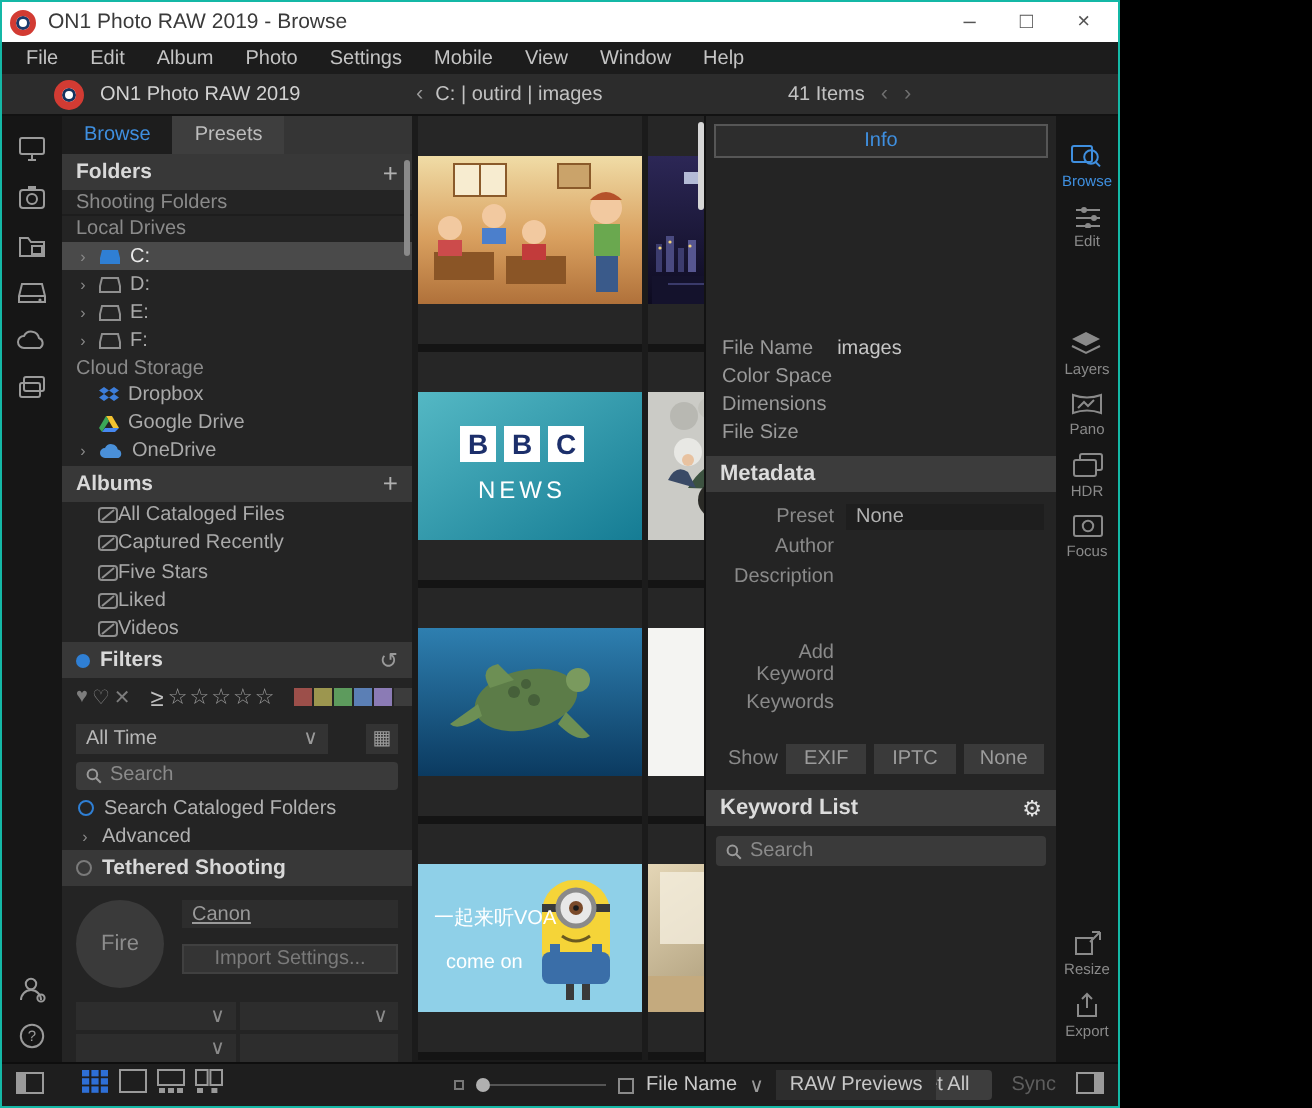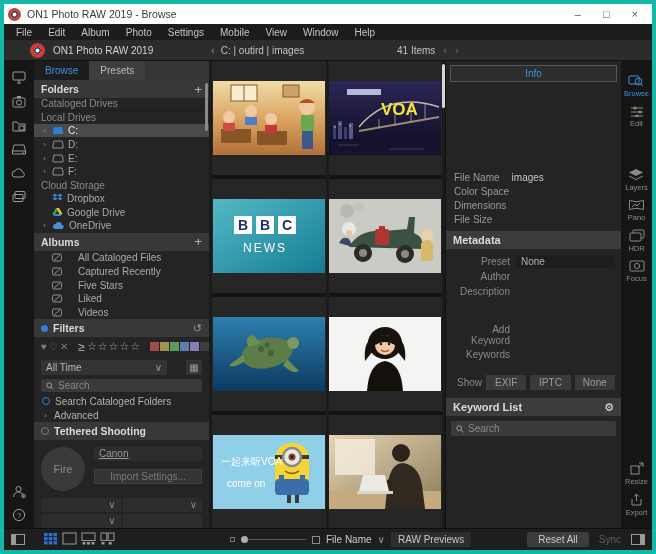--- a/index.html
+++ b/index.html
@@ -1,17 +1,17 @@
 <!DOCTYPE html>
 <html><head>
 <meta charset="utf-8">
 <style>
   * { margin:0; padding:0; box-sizing:border-box; }
   body { background:#000; font-family:"Liberation Sans", sans-serif; }
-  .screen { width:656px; height:554px; border:4px solid #14b8a6; display:flex; flex-direction:column; background:#7dd3fc; overflow:hidden; }
+  .screen { width:560px; height:554px; border:1px solid #14b8a6; display:flex; flex-direction:column; background:#7dd3fc; overflow:hidden; }
 
   
   .titlebar { height:20px; background:#ffffff; display:flex; align-items:center; padding:0 4px; gap:6px; flex:none; }
   .on1-logo { width:13px; height:13px; border-radius:50%; background:#ffffff; border:3px solid #d23b33; box-shadow:0 0 0 1.5px #1a3a6b inset; flex:none; }
   .title-text { font-size:10.5px; color:#3a3a3a; }
   .win-controls { margin-left:auto; display:flex; gap:22px; color:#555; font-size:11px; padding-right:10px; }
   .win-controls span { cursor:default; }
 
   
   .menubar { height:16px; background:#1c1c1c; display:flex; align-items:center; padding-left:4px; flex:none; }
@@ -39,21 +39,21 @@
   .tabs { display:flex; background:#353535; height:19px; flex:none; }
   .tab { padding:0 11px; display:flex; align-items:center; font-size:10px; }
   .tab.active { background:#1d1d1d; color:#3f8fdf; }
   .tab.inactive { background:#3e3e3e; color:#bdbdbd; }
   .panel-header { height:18px; background:#383838; display:flex; align-items:center; padding:0 7px; color:#d9d9d9; font-weight:bold; font-size:10.5px; flex:none; gap:5px; }
   .panel-header .plus { margin-left:auto; color:#b0b0b0; font-size:13px; font-weight:normal; }
   .sec-label { height:14px; display:flex; align-items:center; padding:0 7px; color:#8a8a8a; border-bottom:1px solid #1d1d1d; }
   .tree-row { height:15px; display:flex; align-items:center; gap:4px; padding-left:7px; color:#aaaaaa; }
   .tree-row.selected { background:#4a4a4a; color:#eaeaea; }
   .tw { width:7px; color:#8a8a8a; font-size:8px; text-align:center; }
-  .album-row { height:15px; display:flex; align-items:center; gap:16px; padding-left:18px; color:#aaaaaa; }
+  .album-row { height:15px; display:flex; align-items:center; gap:0; padding-left:18px; color:#aaaaaa; }
 
   .filters-header .dot { width:7px; height:7px; border-radius:50%; background:#2f7fd4; }
   .filters-header .reset { margin-left:auto; color:#9a9a9a; font-weight:normal; font-size:11px; }
   .filter-icons { height:20px; display:flex; align-items:center; gap:2px; padding:0 7px; }
   .fi { color:#7d7d7d; font-size:10px; }
   .fi.gte { color:#c0c0c0; font-size:12px; margin-left:8px; }
   .fi.stars { color:#9a9a9a; font-size:11px; letter-spacing:1px; }
   .swatches { display:flex; gap:1px; margin-left:7px; }
   .swatch { width:9px; height:9px; }
   .alltime-row { display:flex; gap:19px; padding:4px 7px 0; }
@@ -229,21 +229,21 @@
 
       <div class="tabs">
         <div class="tab active">Browse</div>
         <div class="tab inactive">Presets</div>
       </div>
 
       <div class="panel-header">
         <span>Folders</span>
         <span class="plus">+</span>
       </div>
-      <div class="sec-label">Cataloged Drives</div>
+      <div class="sec-label">Shooting Folders</div>
       <div class="sec-label" style="border-bottom:none">Local Drives</div>
 
       <div class="tree-row selected">
         <span class="tw">›</span>
         <svg width="12" height="9" viewBox="0 0 12 9">
             <path d="M2 1 h8 l1 4 v3 H1 v-3 z" fill="#2f7fd4"></path>
           </svg>
         <span>C:</span>
       </div>
       <div class="tree-row">

